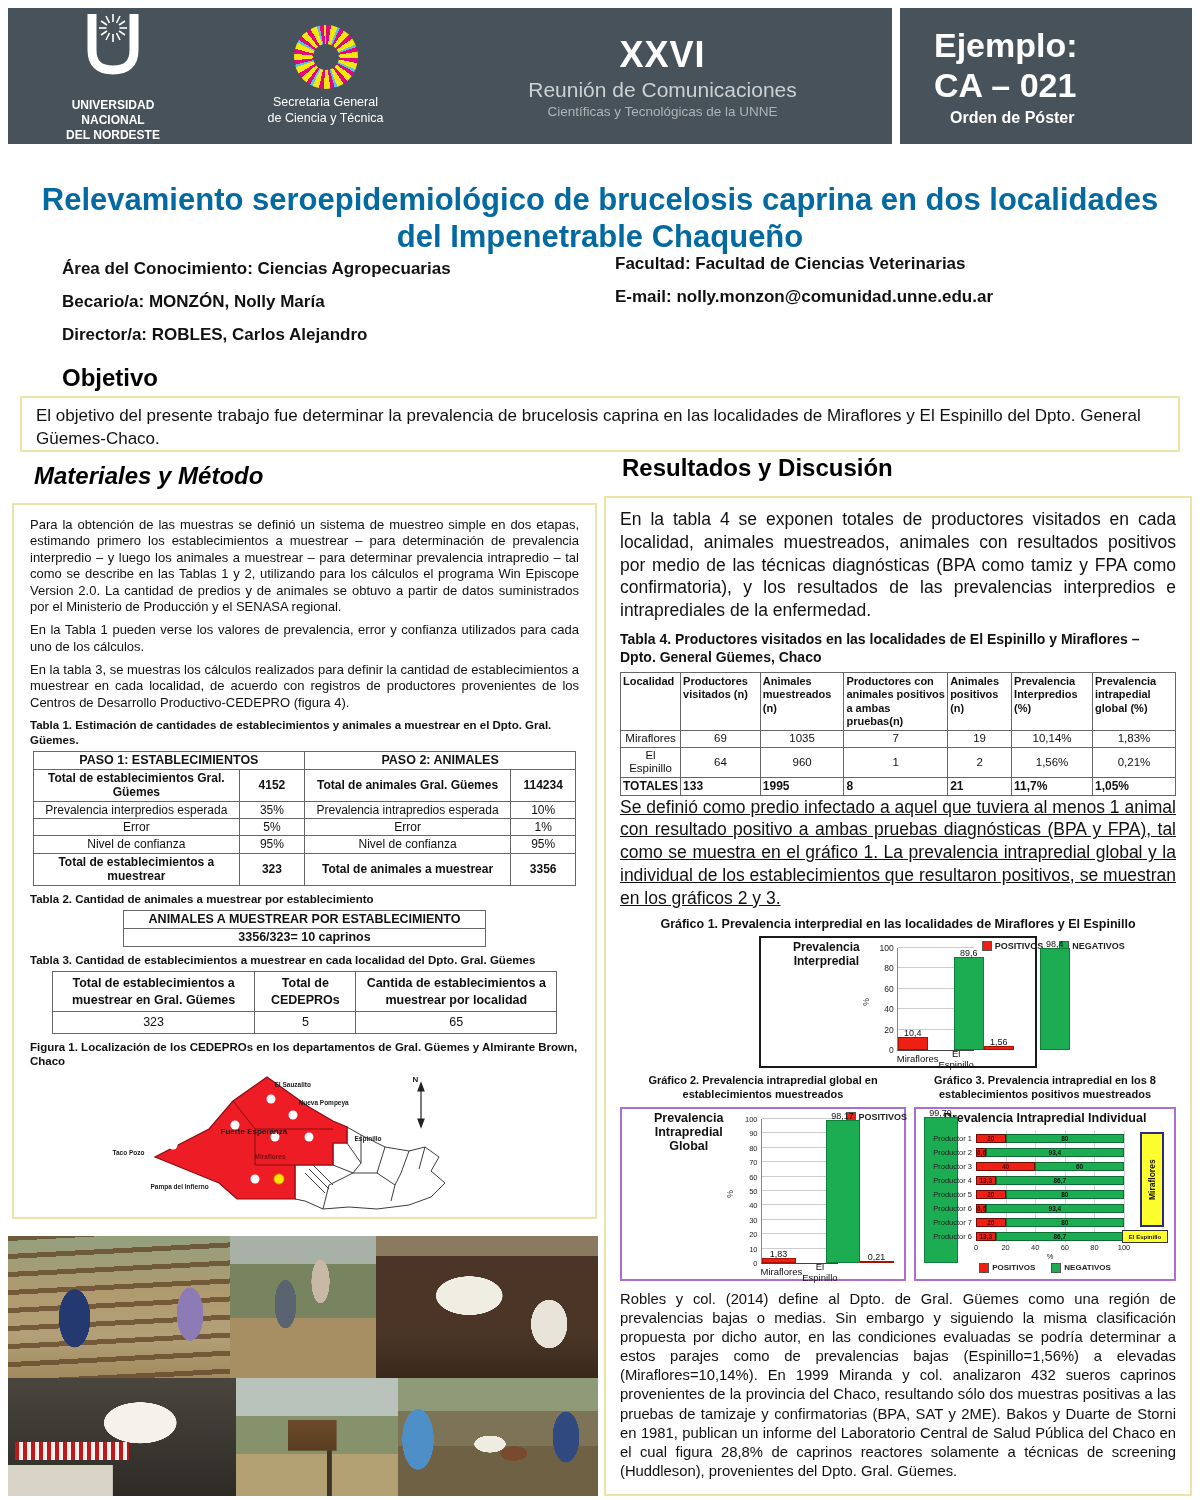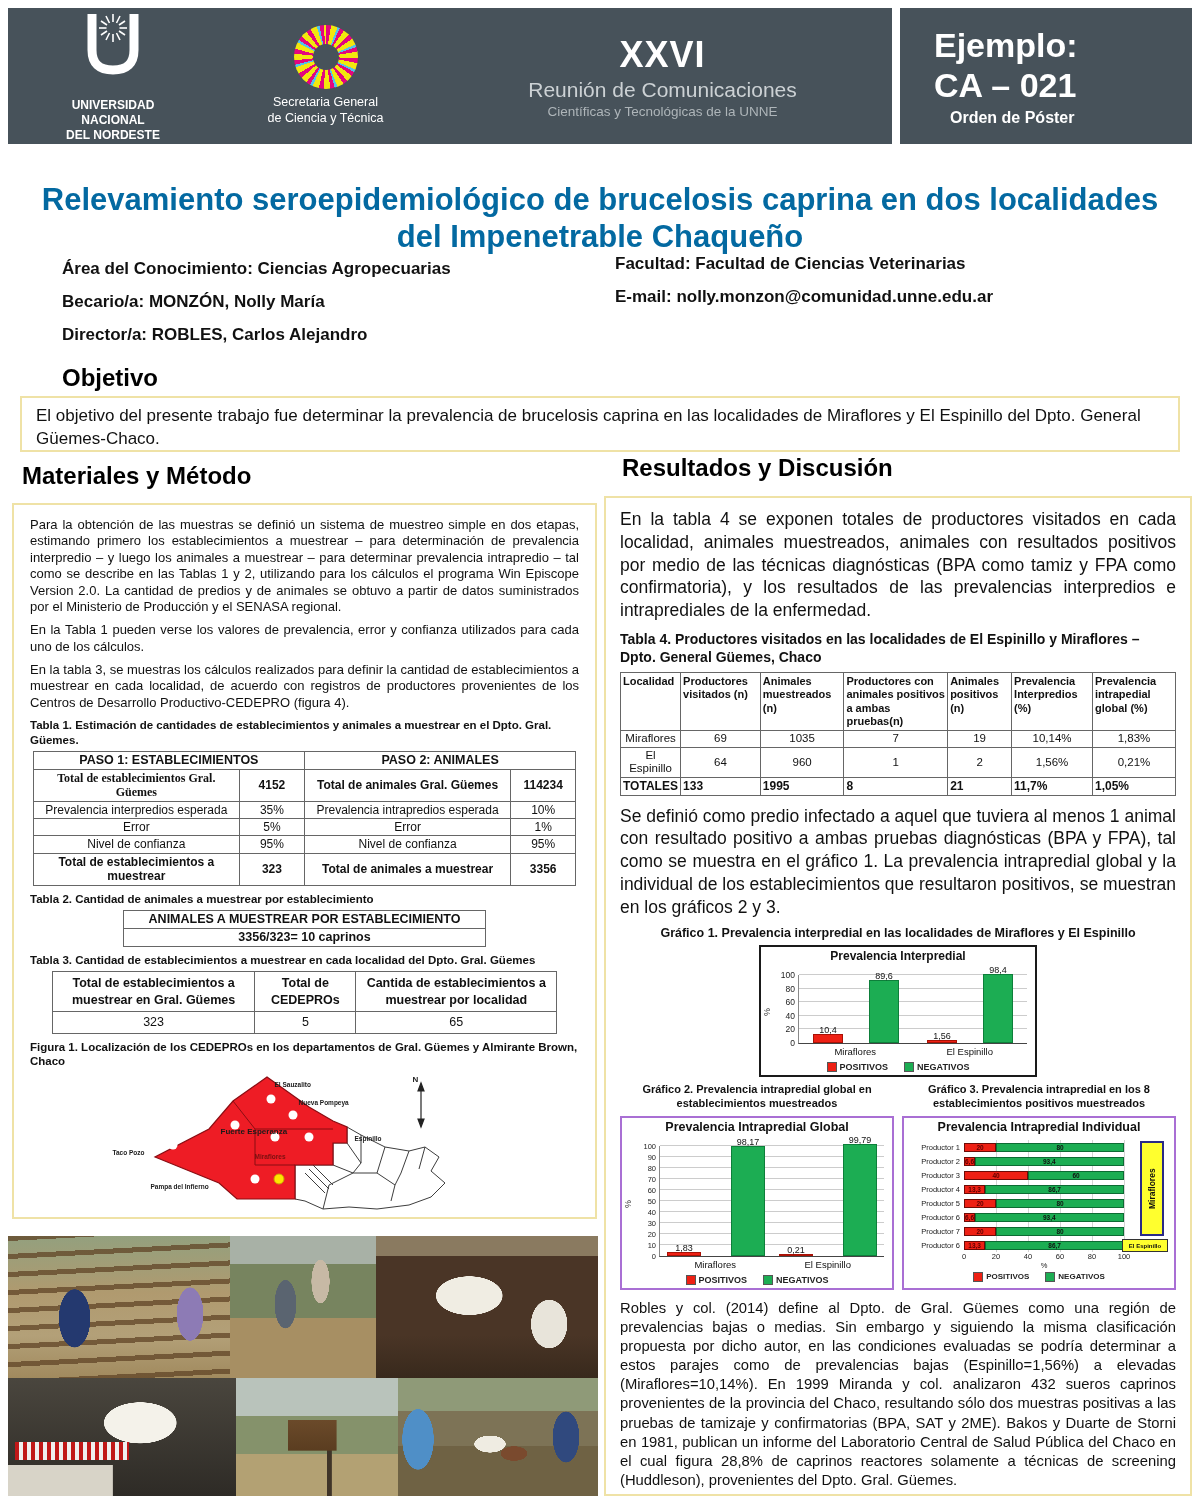--- a/index.html
+++ b/index.html
@@ -28,21 +28,21 @@
   
   #main-title{position:absolute;top:160px;left:40px;right:40px;text-align:center;
     font-size:31px;font-weight:bold;line-height:1.2;color:#0369a1;}
   .meta{position:absolute;font-size:17px;font-weight:bold;line-height:1.0;}
   #meta-left{left:62px;top:260px;}
   #meta-right{left:615px;top:255px;}
   .meta p{margin:0 0 16px 0;}
 
   .sec-head{position:absolute;font-size:24px;font-weight:bold;color:#000;}
   #objetivo-head{left:62px;top:364px;}
-  #mat-head{left:22px;top:462px;}
+  #mat-head{left:34px;top:462px;font-style:italic;}
   #res-head{left:622px;top:454px;}
 
   .ybox{border:2px solid #efe2a6;background:#fff;box-sizing:border-box;}
   #objetivo-box{position:absolute;left:20px;top:396px;width:1160px;height:56px;padding:7px 14px;
     font-size:17px;line-height:1.35;}
 
   
   #left-box{position:absolute;left:12px;top:503px;width:585px;height:716px;padding:12px 16px 6px;overflow:hidden;}
   #left-box p.body{font-size:13px;line-height:1.26;text-align:justify;margin:0 0 7px 0;}
   .tcap{font-size:11.5px;font-weight:bold;line-height:1.25;margin:6px 0 4px 0;}
@@ -76,21 +76,21 @@
   #tabla4 td.num{text-align:center;}
   .gcap{font-size:12.5px;font-weight:bold;text-align:center;line-height:1.25;margin:8px 0 3px 0;}
   .gcap.small{font-size:11px;margin:0 0 3px 0;height:30px;}
   #grafico1{width:278px;height:132px;margin:0 auto;border:2px solid #1a1a1a;}
   #charts-row{display:flex;gap:8px;margin-top:6px;}
   .g-col{width:286px;}
   #grafico2,#grafico3{width:100%;height:174px;border:2px solid #a96fd4;box-sizing:border-box;}
   #final-p{margin-top:9px !important;font-size:14.8px !important;line-height:1.29 !important;}
 
   
-  .vchart{display:flex;flex-direction:column;background:#fff;box-sizing:border-box;}
+  .vchart{display:flex;background:#fff;box-sizing:border-box;padding-left:32px;}
   .vc-title{text-align:center;font-weight:bold;font-size:12px;padding-top:2px;height:16px;}
   .vc-main{display:flex;flex:1;min-height:0;}
   .vc-ylabel{writing-mode:vertical-rl;transform:rotate(180deg);font-size:9px;color:#333;
      display:flex;align-items:center;justify-content:center;width:11px;}
   .vc-wrap{flex:1;display:flex;flex-direction:column;min-height:0;}
   .vc-plot{position:relative;flex:1;border-left:1px solid #888;border-bottom:1px solid #444;
      margin-left:26px;margin-right:8px;margin-top:10px;}
   .vc-grid{position:absolute;left:0;right:0;border-top:1px solid #ccc;height:0;}
   .vc-ytick{position:absolute;left:-26px;width:22px;text-align:right;font-size:8.5px;color:#222;}
   .vc-groups{position:absolute;left:0;top:0;right:0;bottom:0;display:flex;}
@@ -238,21 +238,21 @@
     <p class="body">En la tabla 3, se muestras los cálculos realizados para definir la cantidad de establecimientos a muestrear en cada localidad, de acuerdo con registros de productores provenientes de los Centros de Desarrollo Productivo-CEDEPRO (figura 4).</p>
 
     <div class="tcap">Tabla 1. Estimación de cantidades de establecimientos y animales a muestrear en el Dpto. Gral. Güemes.</div>
     <table id="tabla1" class="gridtbl">
         <tbody>
           <tr>
             <th colspan="2">PASO 1: ESTABLECIMIENTOS</th>
             <th colspan="2">PASO 2: ANIMALES</th>
           </tr>
           <tr>
-            <td class="bold" style="width: 38%; font-family: Liberation Serif, serif;">Total de establecimientos Gral. Güemes</td>
+            <td class="bold" style="width: 38%;">Total de establecimientos Gral. Güemes</td>
             <td class="bold" style="width: 12%;">4152</td>
             <td class="bold" style="width: 38%;">Total de animales Gral. Güemes</td>
             <td class="bold" style="width: 12%;">114234</td>
           </tr>
           <tr>
             <td style="width: 38%;">Prevalencia interpredios esperada</td>
             <td style="width: 12%;">35%</td>
             <td style="width: 38%;">Prevalencia intrapredios esperada</td>
             <td style="width: 12%;">10%</td>
           </tr>
@@ -385,21 +385,21 @@
             <td>TOTALES</td>
             <td class="num">133</td>
             <td class="num">1995</td>
             <td class="num">8</td>
             <td class="num">21</td>
             <td class="num">11,7%</td>
             <td class="num">1,05%</td>
           </tr>
         </tbody>
       </table>
-    <p class="body" style="margin-top:9px;">Se definió como predio infectado a aquel que tuviera al menos 1 animal con resultado positivo a ambas pruebas diagnósticas (BPA y FPA), tal como se muestra en el gráfico 1. La prevalencia intrapredial global y la individual de los establecimientos que resultaron positivos, se muestran en los gráficos 2 y 3.</p>
+    <p class="body" style="text-decoration:underline;">Se definió como predio infectado a aquel que tuviera al menos 1 animal con resultado positivo a ambas pruebas diagnósticas (BPA y FPA), tal como se muestra en el gráfico 1. La prevalencia intrapredial global y la individual de los establecimientos que resultaron positivos, se muestran en los gráficos 2 y 3.</p>
 
     <div class="gcap">Gráfico 1. Prevalencia interpredial en las localidades de Miraflores y El Espinillo</div>
     <div id="grafico1" class="vchart">
         <div class="vc-title">Prevalencia Interpredial</div>
         <div class="vc-main">
           <div class="vc-ylabel">%</div>
           <div class="vc-wrap">
             <div class="vc-plot">
               <div class="vc-ytick" style="bottom: calc(0% - 5px);">0</div>
               <div class="vc-grid" style="bottom: 20%;"></div>

